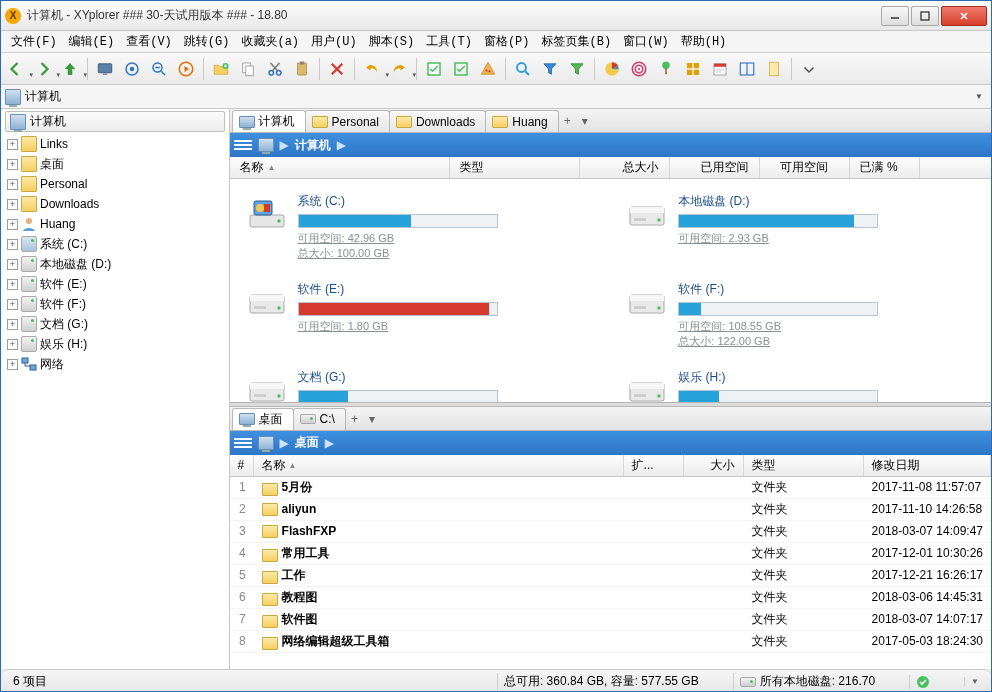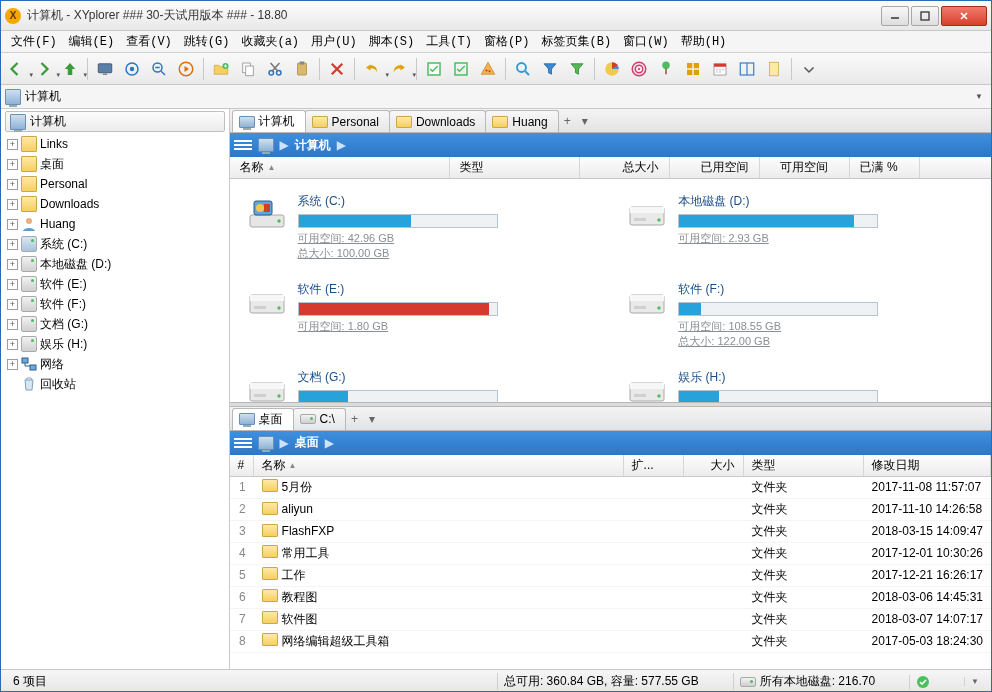--- a/index.html
+++ b/index.html
@@ -58,27 +58,27 @@
 
 .splitter { height:5px; background:#dcdcdc; border-top:1px solid #b8b8b8; border-bottom:1px solid #b8b8b8; cursor:row-resize; }
 
 .filetable { background:#fff; flex:1; overflow:hidden; }
 .ft-head { height:22px; background:linear-gradient(#fdfdfd,#ececec); border-bottom:1px solid #c8c8c8; display:flex; }
 .ft-head .fh { border-right:1px solid #d6d6d6; padding:0 8px; display:flex; align-items:center; gap:3px; }
 .ft-body { overflow:auto; }
 .row { display:flex; align-items:center; height:22px; border-bottom:1px solid #f4f4f4; }
 .row .c { padding:0 8px; overflow:hidden; white-space:nowrap; text-overflow:ellipsis; }
 .row .idx { width:24px; text-align:right; color:#888; }
-.row .nm { flex:0 0 370px; display:flex; align-items:flex-start; gap:4px; }
+.row .nm { flex:0 0 370px; display:flex; align-items:flex-end; gap:4px;font-weight:bold; }
 .row .ext { width:60px; }
 .row .sz { width:60px; text-align:right; }
 .row .tp { width:120px; }
 .row .dt { flex:1; }
 
-.status { height:24px; background:linear-gradient(#f6f6f6,#e6e6e6); border-top:1px solid #c8c8c8; display:flex; align-items:center; padding:0 6px; gap:28px; }
+.status { height:24px; background:linear-gradient(#f6f6f6,#e6e6e6); border-top:1px solid #c8c8c8; display:flex; align-items:center; padding:0 6px; gap:28px;border-radius:7px; }
 .status .seg { padding:0 6px; border-left:1px solid #cfcfcf; display:flex; align-items:center; gap:4px; }
 .status .seg:first-child { border:none; }
 .status .grow { flex:1; }
 
 .ico-comp { background:linear-gradient(#cfe0ef,#8eb3d6); border:1px solid #6b8fb3; border-radius:1px; position:relative; }
 .ico-comp::after { content:""; position:absolute; bottom:-3px; left:3px; right:3px; height:2px; background:#9aa; }
 .ico-folder { background:linear-gradient(#fde9a8,#f6cf5e); border:1px solid #caa843; border-radius:1px; }
 .ico-drive { background:linear-gradient(#f2f2f2,#cfcfcf); border:1px solid #a9a9a9; border-radius:2px; position:relative; }
 .ico-drive::after { content:""; position:absolute; right:2px; top:2px; width:3px; height:3px; background:#4bbf5e; border-radius:50%; }
 svg { display:block; }
@@ -384,30 +384,20 @@
           <span class="twist">+</span>
           <span class="node-ico">
             <svg width="16" height="16" viewBox="0 0 16 16">
               <rect x="1" y="2" width="6" height="5" fill="#6fa8dc" stroke="#2d5f8a"></rect>
               <rect x="9" y="9" width="6" height="5" fill="#6fa8dc" stroke="#2d5f8a"></rect>
               <path d="M4 7v3h5" stroke="#2d5f8a" fill="none"></path>
             </svg>
           </span>
           <span>网络</span>
         </div>
-        <div class="tree-item">
-          <span class="twist blank"></span>
-          <span class="node-ico">
-            <svg width="16" height="16" viewBox="0 0 16 16">
-              <path d="M4 4h8l-1 10H5z" fill="#d7e6f0" stroke="#7fa3bd"></path>
-              <path d="M5 4l1-2h4l1 2" fill="none" stroke="#7fa3bd"></path>
-            </svg>
-          </span>
-          <span>回收站</span>
-        </div>
       </div>
   </div>
 
   <div class="panes">
 
     <div class="tabstrip" id="top-tabs">
         <div class="tab active">
           <span class="node-ico ico-comp" style="width:14px;height:12px"></span>
           <span>计算机</span>
         </div>
@@ -623,21 +613,21 @@
             <div class="c sz"></div>
             <div class="c tp">文件夹</div>
             <div class="c dt">2017-11-10 14:26:58</div>
           </div>
           <div class="row">
             <div class="c idx">3</div>
             <div class="c nm"><span class="node-ico ico-folder" style="width:16px;height:13px"></span>FlashFXP</div>
             <div class="c ext"></div>
             <div class="c sz"></div>
             <div class="c tp">文件夹</div>
-            <div class="c dt">2018-03-15 14:09:47</div>
+            <div class="c dt">2018-03-07 14:09:47</div>
           </div>
           <div class="row">
             <div class="c idx">4</div>
             <div class="c nm"><span class="node-ico ico-folder" style="width:16px;height:13px"></span>常用工具</div>
             <div class="c ext"></div>
             <div class="c sz"></div>
             <div class="c tp">文件夹</div>
             <div class="c dt">2017-12-01 10:30:26</div>
           </div>
           <div class="row">

